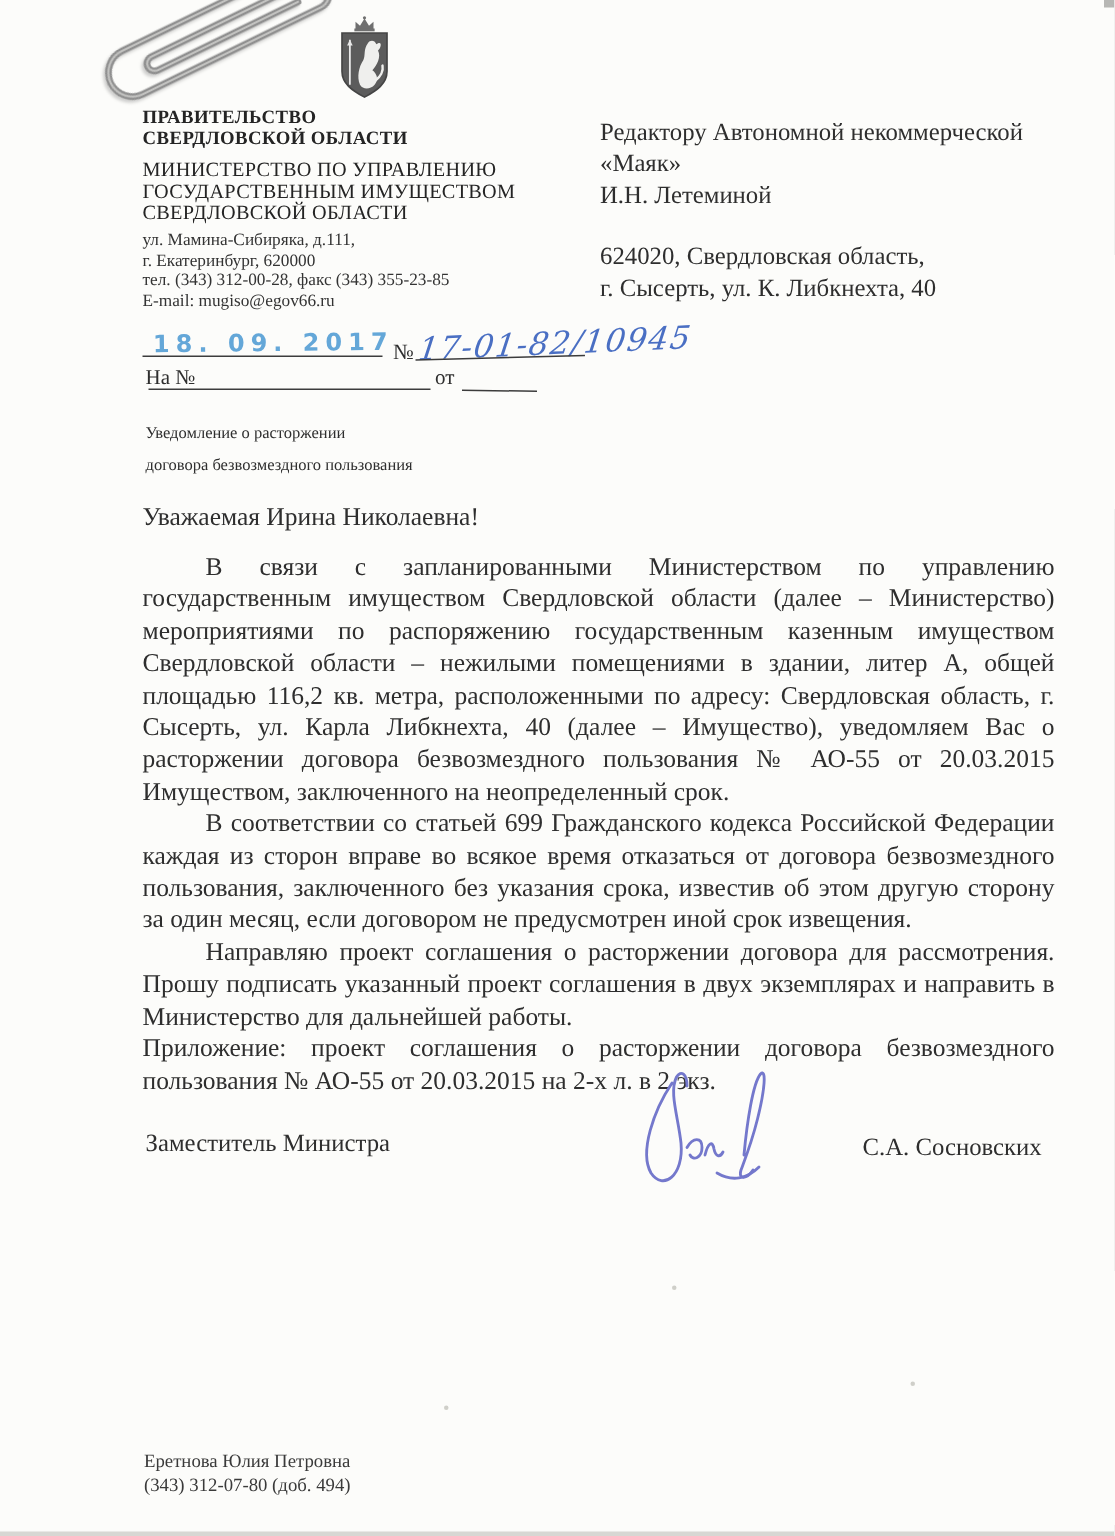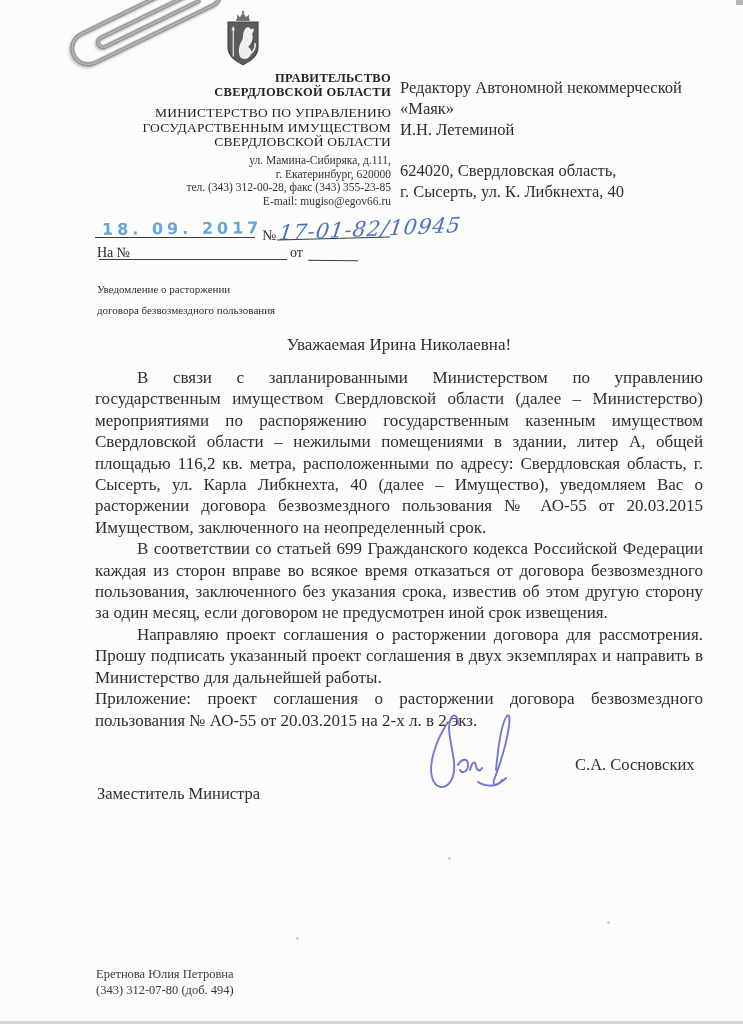--- a/index.html
+++ b/index.html
@@ -4,21 +4,21 @@
 <style>
   html,body{margin:0;padding:0;background:#e8e8e6;}
   .page{
     position:relative;width:743px;height:1024px;margin:0 auto;
     background:#fcfcfa;overflow:hidden;
     font-family:"Liberation Serif","DejaVu Serif",serif;
     color:#2e2e2e;
   }
   .abs{position:absolute;}
   
-  .lh-col{left:95px;width:296px;text-align:right;}
+  .lh-col{left:95px;width:296px;text-align:left;}
   .gov{top:72px;font-weight:bold;font-size:12.5px;line-height:13.5px;letter-spacing:.3px;color:#242424;}
   .ministry{top:106px;font-weight:normal;font-size:13.5px;line-height:14.5px;letter-spacing:.2px;color:#242424;}
   .addr{top:154px;font-size:11.5px;line-height:13.6px;color:#333;}
   .addr .email{}
   
   .stamp-date{
     left:102px;top:219px;font-family:"DejaVu Sans","Liberation Sans",sans-serif;
     font-weight:bold;font-size:16px;letter-spacing:4px;color:#58a0d6;
     transform:rotate(-.6deg);opacity:.92;
   }
@@ -29,26 +29,26 @@
     font-family:"DejaVu Serif","Liberation Serif",serif;
     transform:rotate(-2.5deg) skewX(-10deg);letter-spacing:1px;white-space:nowrap;
   }
   .ref-label{left:97px;top:245px;font-size:14px;}
   .ref-from{left:290px;top:245px;font-size:14px;}
   
   .recipient{left:400px;top:77px;width:300px;font-size:16.5px;line-height:21px;}
   .recipient .gap{height:20px;}
   
   .subject{left:97px;top:279px;font-size:11px;line-height:21px;}
-  .salutation{left:95px;top:335px;width:608px;text-align:center;font-size:17px;}
+  .salutation{left:95px;top:335px;width:608px;text-align:left;font-size:17px;}
   .body-text{left:95px;top:367px;width:608px;font-size:17px;line-height:21.4px;text-align:justify;}
   .body-text p{margin:0;text-indent:42px;}
   .attachment{margin-top:21px;text-indent:0 !important;}
   
-  .sig-title{left:97px;top:784px;font-size:16.5px;}
+  .sig-title{left:97px;top:752px;font-size:16.5px;}
   .sig-name{left:575px;top:755px;font-size:16.5px;text-align:center;}
   .sig-autograph{left:418px;top:710px;}
   
   .footer{left:96px;top:967px;font-size:12.5px;line-height:15.5px;color:#3a3a3a;}
   
   .paperclip{left:112px;top:-66px;width:64px;height:170px;transform:rotate(64deg);filter:drop-shadow(1px 2px 1px rgba(0,0,0,.18));}
   .emblem{left:213px;top:10px;width:60px;height:60px;}
   .scan-edge-bottom{left:0;right:0;bottom:0;height:3px;background:#b8b8b2;opacity:.55;}
   .corner-speck{right:0;top:0;width:7px;height:5px;background:#9a9a96;opacity:.7;}
   .speck{width:3px;height:3px;border-radius:50%;background:#cfcfc9;}

